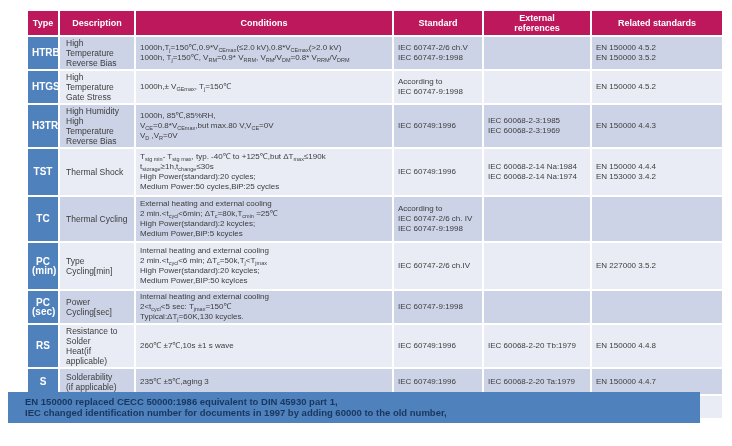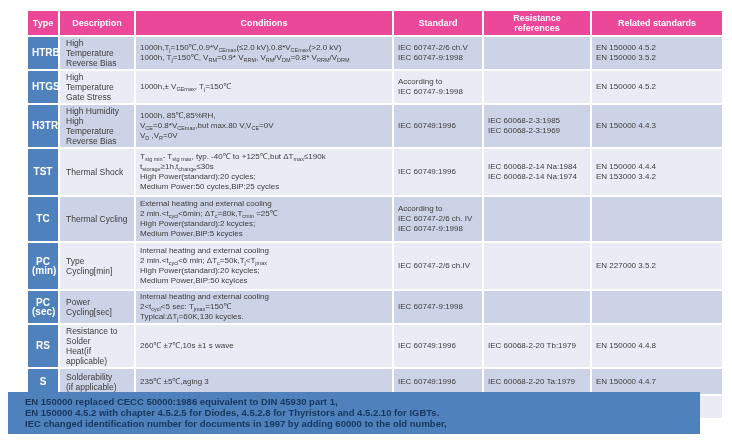--- a/index.html
+++ b/index.html
@@ -1,21 +1,21 @@
 <!DOCTYPE html>
 <html><head>
 <meta charset="utf-8">
 <style>
   html,body{margin:0;padding:0;background:#fff;}
   .canvas{position:relative;width:732px;height:446px;background:#ffffff;overflow:hidden;
           font-family:"Liberation Sans",sans-serif;}
   table.rel{position:absolute;left:26px;top:9px;width:698px;table-layout:fixed;
             border-collapse:separate;border-spacing:2px;}
   th,td{vertical-align:middle;padding:1px 4px;overflow:hidden;}
-  thead th{background:#ec4899;color:#ffffff;font-weight:bold;font-size:9px;
+  thead th{background:#be185d;color:#ffffff;font-weight:bold;font-size:9px;
            text-align:center;line-height:10px;height:22px;}
   td.type-cell{background:#4f81bd;color:#ffffff;font-weight:bold;font-size:10px;
                text-align:center;line-height:9.5px;}
   td.desc{font-size:8.5px;color:#3d3d3d;line-height:10px;padding-left:6px;}
   td.cond,td.std,td.norm,td.rel-c{font-size:8px;color:#3d3d3d;line-height:10px;}
   tr.dark td.shade{background:#ccd3e6;}
   tr.light td.shade{background:#e9ecf5;}
   sub{font-size:5.5px;line-height:0;vertical-align:-1.5px;}
   .footnote{position:absolute;left:8px;top:392px;width:692px;box-sizing:border-box;
             background:#4f81bd;color:#17375e;font-weight:bold;font-size:9.5px;
@@ -43,21 +43,21 @@
         <th>
             <div>Description</div>
           </th>
         <th>
             <div>Conditions</div>
           </th>
         <th>
             <div>Standard</div>
           </th>
         <th>
-            <div>Resistance</div>
+            <div>External</div>
             <div>references</div>
           </th>
         <th>
             <div>Related standards</div>
           </th>
       </tr>
     </thead>
     <tbody id="table-body">
         <tr class="dark" style="height: 27px;">
       <td class="type-cell">
@@ -290,17 +290,16 @@
       <td class="rel-c shade">
             <div>EN 150000 4.4.6</div>
             <div>EN 153000 3.4.2</div>
           </td>
     </tr>
       </tbody>
   </table>
 
   <div class="footnote">
       <div>EN 150000 replaced CECC 50000:1986 equivalent to DIN 45930 part 1,</div>
-      <div>EN 150000 4.5.2 with chapter 4.5.2.5 for Diodes, 4.5.2.8 for Thyristors and 4.5.2.10 for IGBTs.</div>
       <div>IEC changed identification number for documents in 1997 by adding 60000 to the old number,</div>
     </div>
 
 </div>
 
 </body></html>

